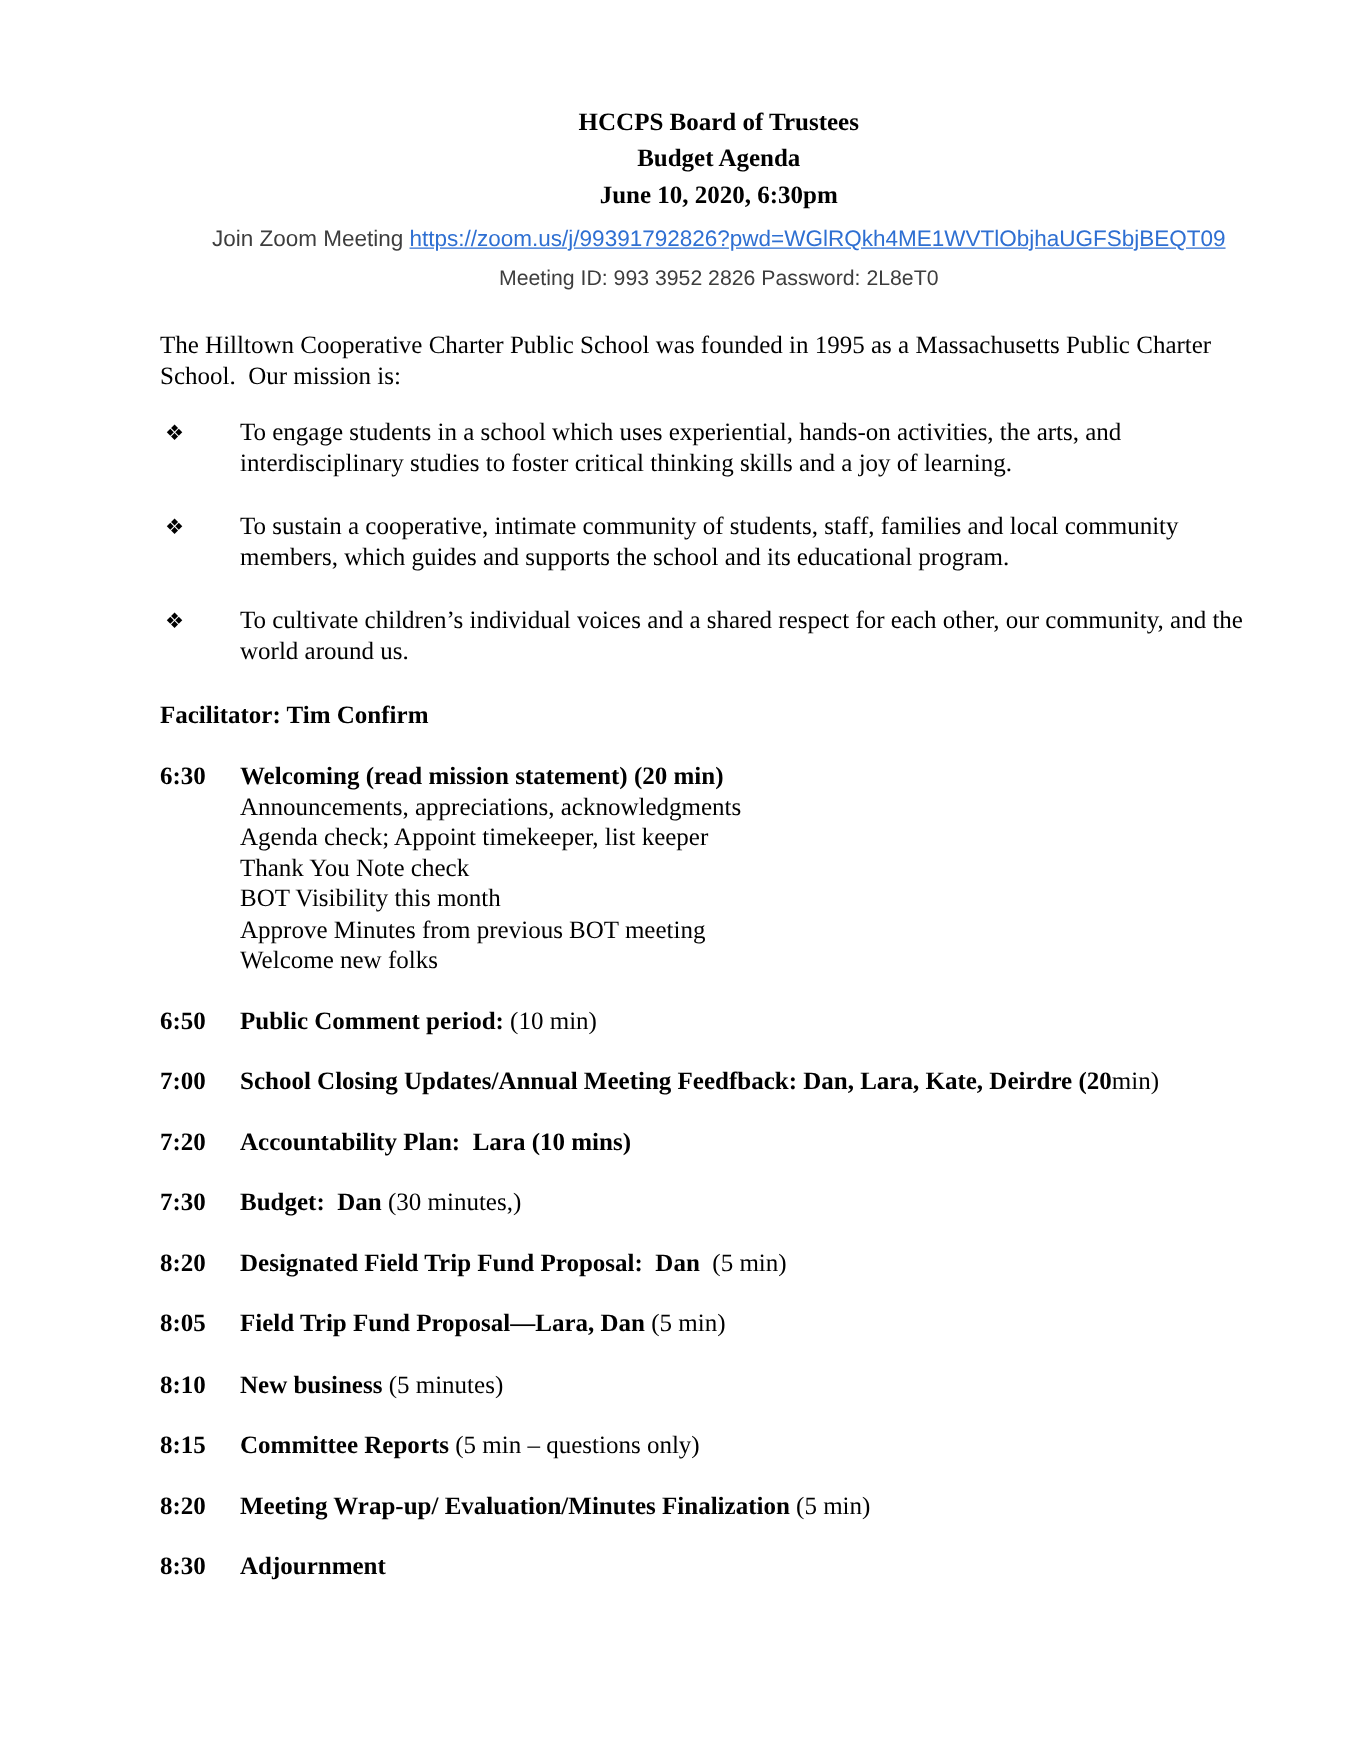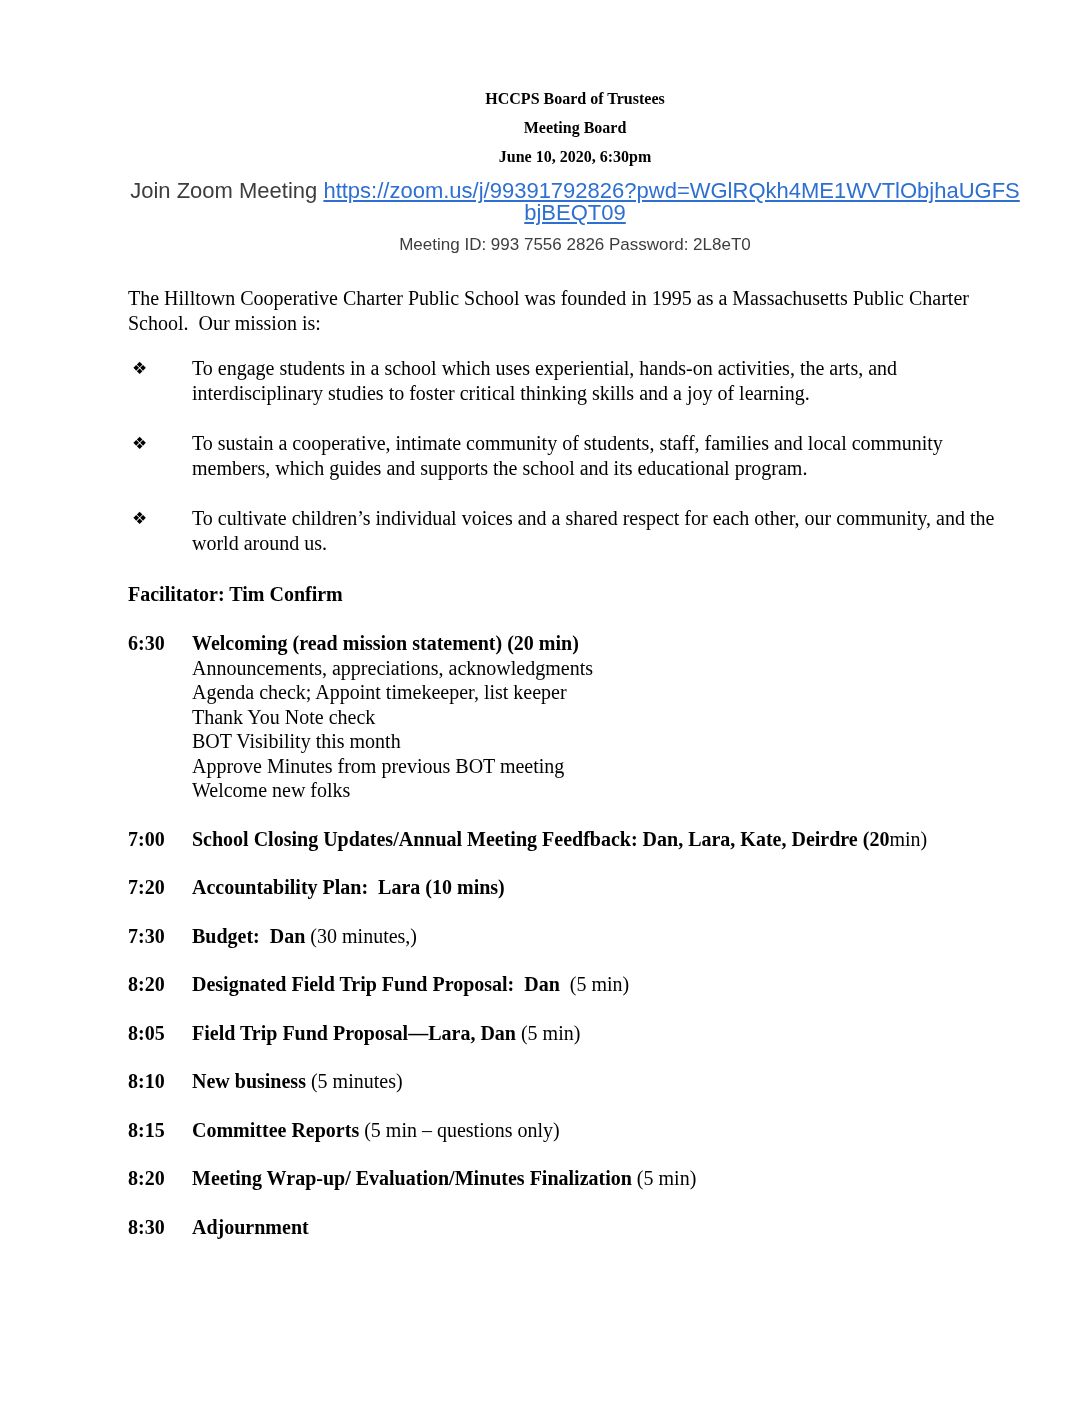--- a/index.html
+++ b/index.html
@@ -20,30 +20,30 @@
     width: 1088px;
     height: 1408px;
     padding: 84px 66px 0 128px;
   }
   .pre { white-space: pre-wrap; }
 
   
   .title-block {
     text-align: center;
     font-weight: bold;
-    font-size: 16px;
+    font-size: 20px;
     line-height: 29px;
   }
 
   
   .zoom-line {
     margin-top: 9px;
     text-align: center;
     font-family: "Liberation Sans", sans-serif;
-    font-size: 22px;
+    font-size: 18px;
     color: #3d3d3d;
     line-height: 22px;
   }
   .zoom-link {
     color: #2e6fd2;
     text-decoration: underline;
     cursor: pointer;
     word-break: break-all;
   }
   .zoom-meta {
@@ -104,27 +104,27 @@
   .agenda-body { flex: 1; }
   .bold { font-weight: bold; }
 </style>
 </head>
 <body>
 
 <div class="page">
 
   <div class="title-block">
     <div>HCCPS Board of Trustees</div>
-    <div>Meeting Board</div>
+    <div>Budget Agenda</div>
     <div>June 10, 2020, 6:30pm</div>
   </div>
 
   <div class="zoom-line"><span class="pre">Join Zoom Meeting </span><a class="zoom-link">https://zoom.us/j/99391792826?pwd=WGlRQkh4ME1WVTlObjhaUGFSbjBEQT09</a></div>
 
-  <div class="zoom-meta">Meeting ID: 993 7556 2826 Password: 2L8eT0</div>
+  <div class="zoom-meta">Meeting ID: 993 3952 2826 Password: 2L8eT0</div>
 
   <p class="intro pre">The Hilltown Cooperative Charter Public School was founded in 1995 as a Massachusetts Public Charter School.  Our mission is:</p>
 
   <ul class="mission-list">
     <li class="mission-item">
       <span class="bullet-glyph">❖</span>
       <span class="mission-text">To engage students in a school which uses experiential, hands-on activities, the arts, and interdisciplinary studies to foster critical thinking skills and a joy of learning.</span>
     </li>
     <li class="mission-item">
       <span class="bullet-glyph">❖</span>
@@ -146,20 +146,26 @@
         <div><span class="bold pre">Welcoming (read mission statement) (20 min)</span><span class="pre"></span></div>
         <div class="pre">Announcements, appreciations, acknowledgments</div>
         <div class="pre">Agenda check; Appoint timekeeper, list keeper</div>
         <div class="pre">Thank You Note check</div>
         <div class="pre">BOT Visibility this month</div>
         <div class="pre">Approve Minutes from previous BOT meeting</div>
         <div class="pre">Welcome new folks</div>
       </div>
     </div>
 
+    <div class="agenda-row">
+      <span class="agenda-time">6:50</span>
+      <div class="agenda-body">
+        <div><span class="bold pre">Public Comment period:</span><span class="pre"> (10 min)</span></div>
+      </div>
+    </div>
 
     <div class="agenda-row">
       <span class="agenda-time">7:00</span>
       <div class="agenda-body">
         <div><span class="bold pre">School Closing Updates/Annual Meeting Feedfback: Dan, Lara, Kate, Deirdre (20</span><span class="pre">min)</span></div>
       </div>
     </div>
 
     <div class="agenda-row">
       <span class="agenda-time">7:20</span>

